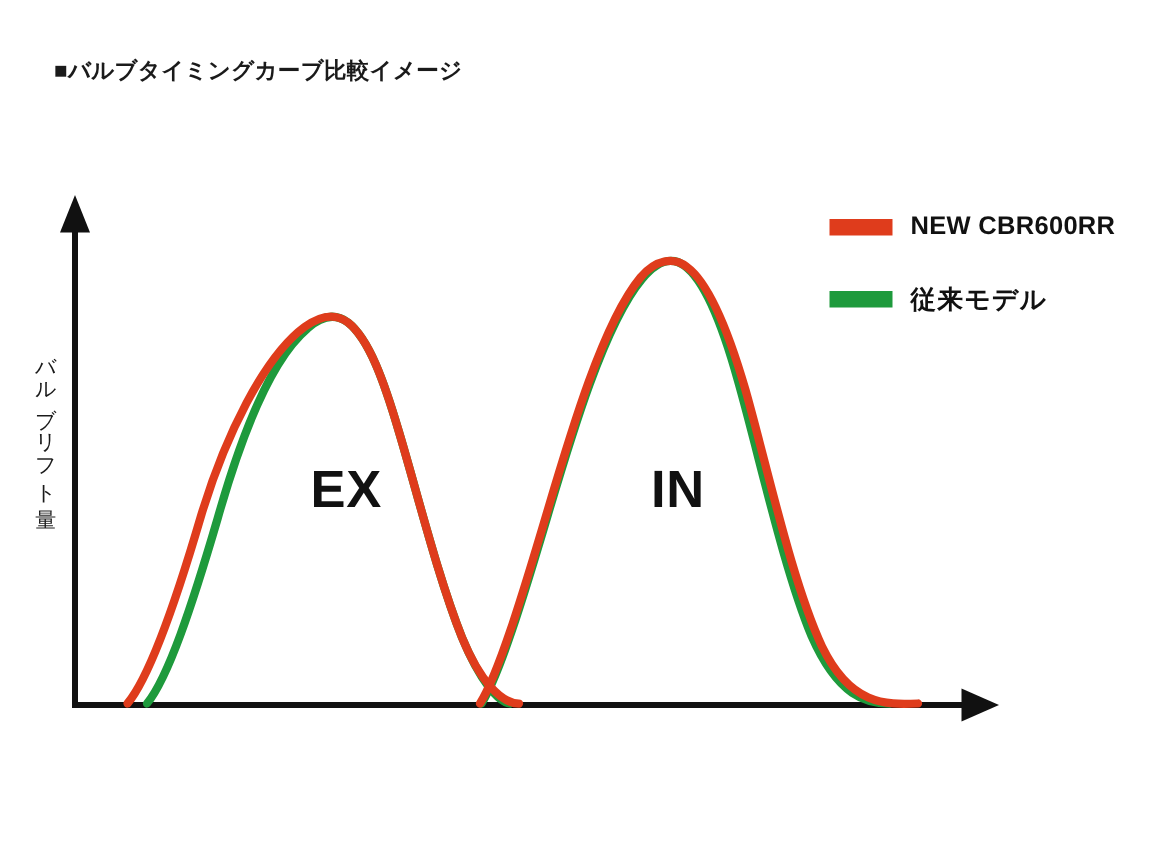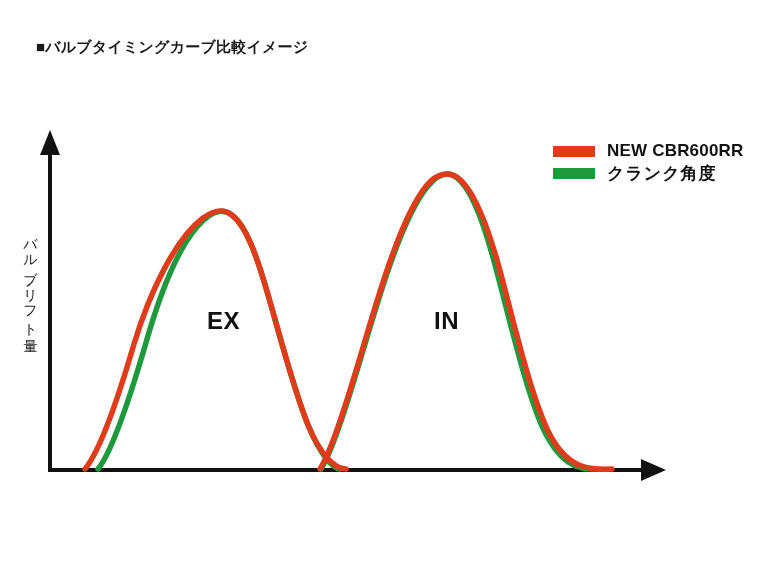--- a/index.html
+++ b/index.html
@@ -58,37 +58,37 @@
     font-size: 16px;
     font-weight: 500;
     color: #1a1a1a;
     letter-spacing: 1px;
     white-space: nowrap;
   }
 
   
   .curve-label {
     position: absolute;
-    font-size: 24px;
+    font-size: 35px;
     font-weight: 700;
     color: #111111;
     letter-spacing: 0.5px;
     white-space: nowrap;
   }
   #label-ex { left: 207px; top: 307px; }
   #label-in { left: 434px; top: 307px; text-align: right; }
 
   
   #legend {
     position: absolute;
     left: 553px;
     top: 141px;
     display: flex;
     flex-direction: column;
-    gap: 2px;
+    gap: 28px;
     justify-content: flex-end;
   }
   .legend-row {
     display: flex;
     align-items: center;
     gap: 12px;
     height: 20px;
   }
   .legend-swatch {
     width: 42px;
@@ -172,18 +172,18 @@
 
   <div id="legend">
 
     <div class="legend-row">
       <span class="legend-swatch" style="background:#DF3C1C"></span>
       <span class="legend-text">NEW CBR600RR</span>
     </div>
 
     <div class="legend-row">
       <span class="legend-swatch" style="background:#1E9A3C"></span>
-      <span class="legend-text jp">クランク角度</span>
+      <span class="legend-text jp">従来モデル</span>
     </div>
 
   </div>
 
 </div>
 
 </body></html>

